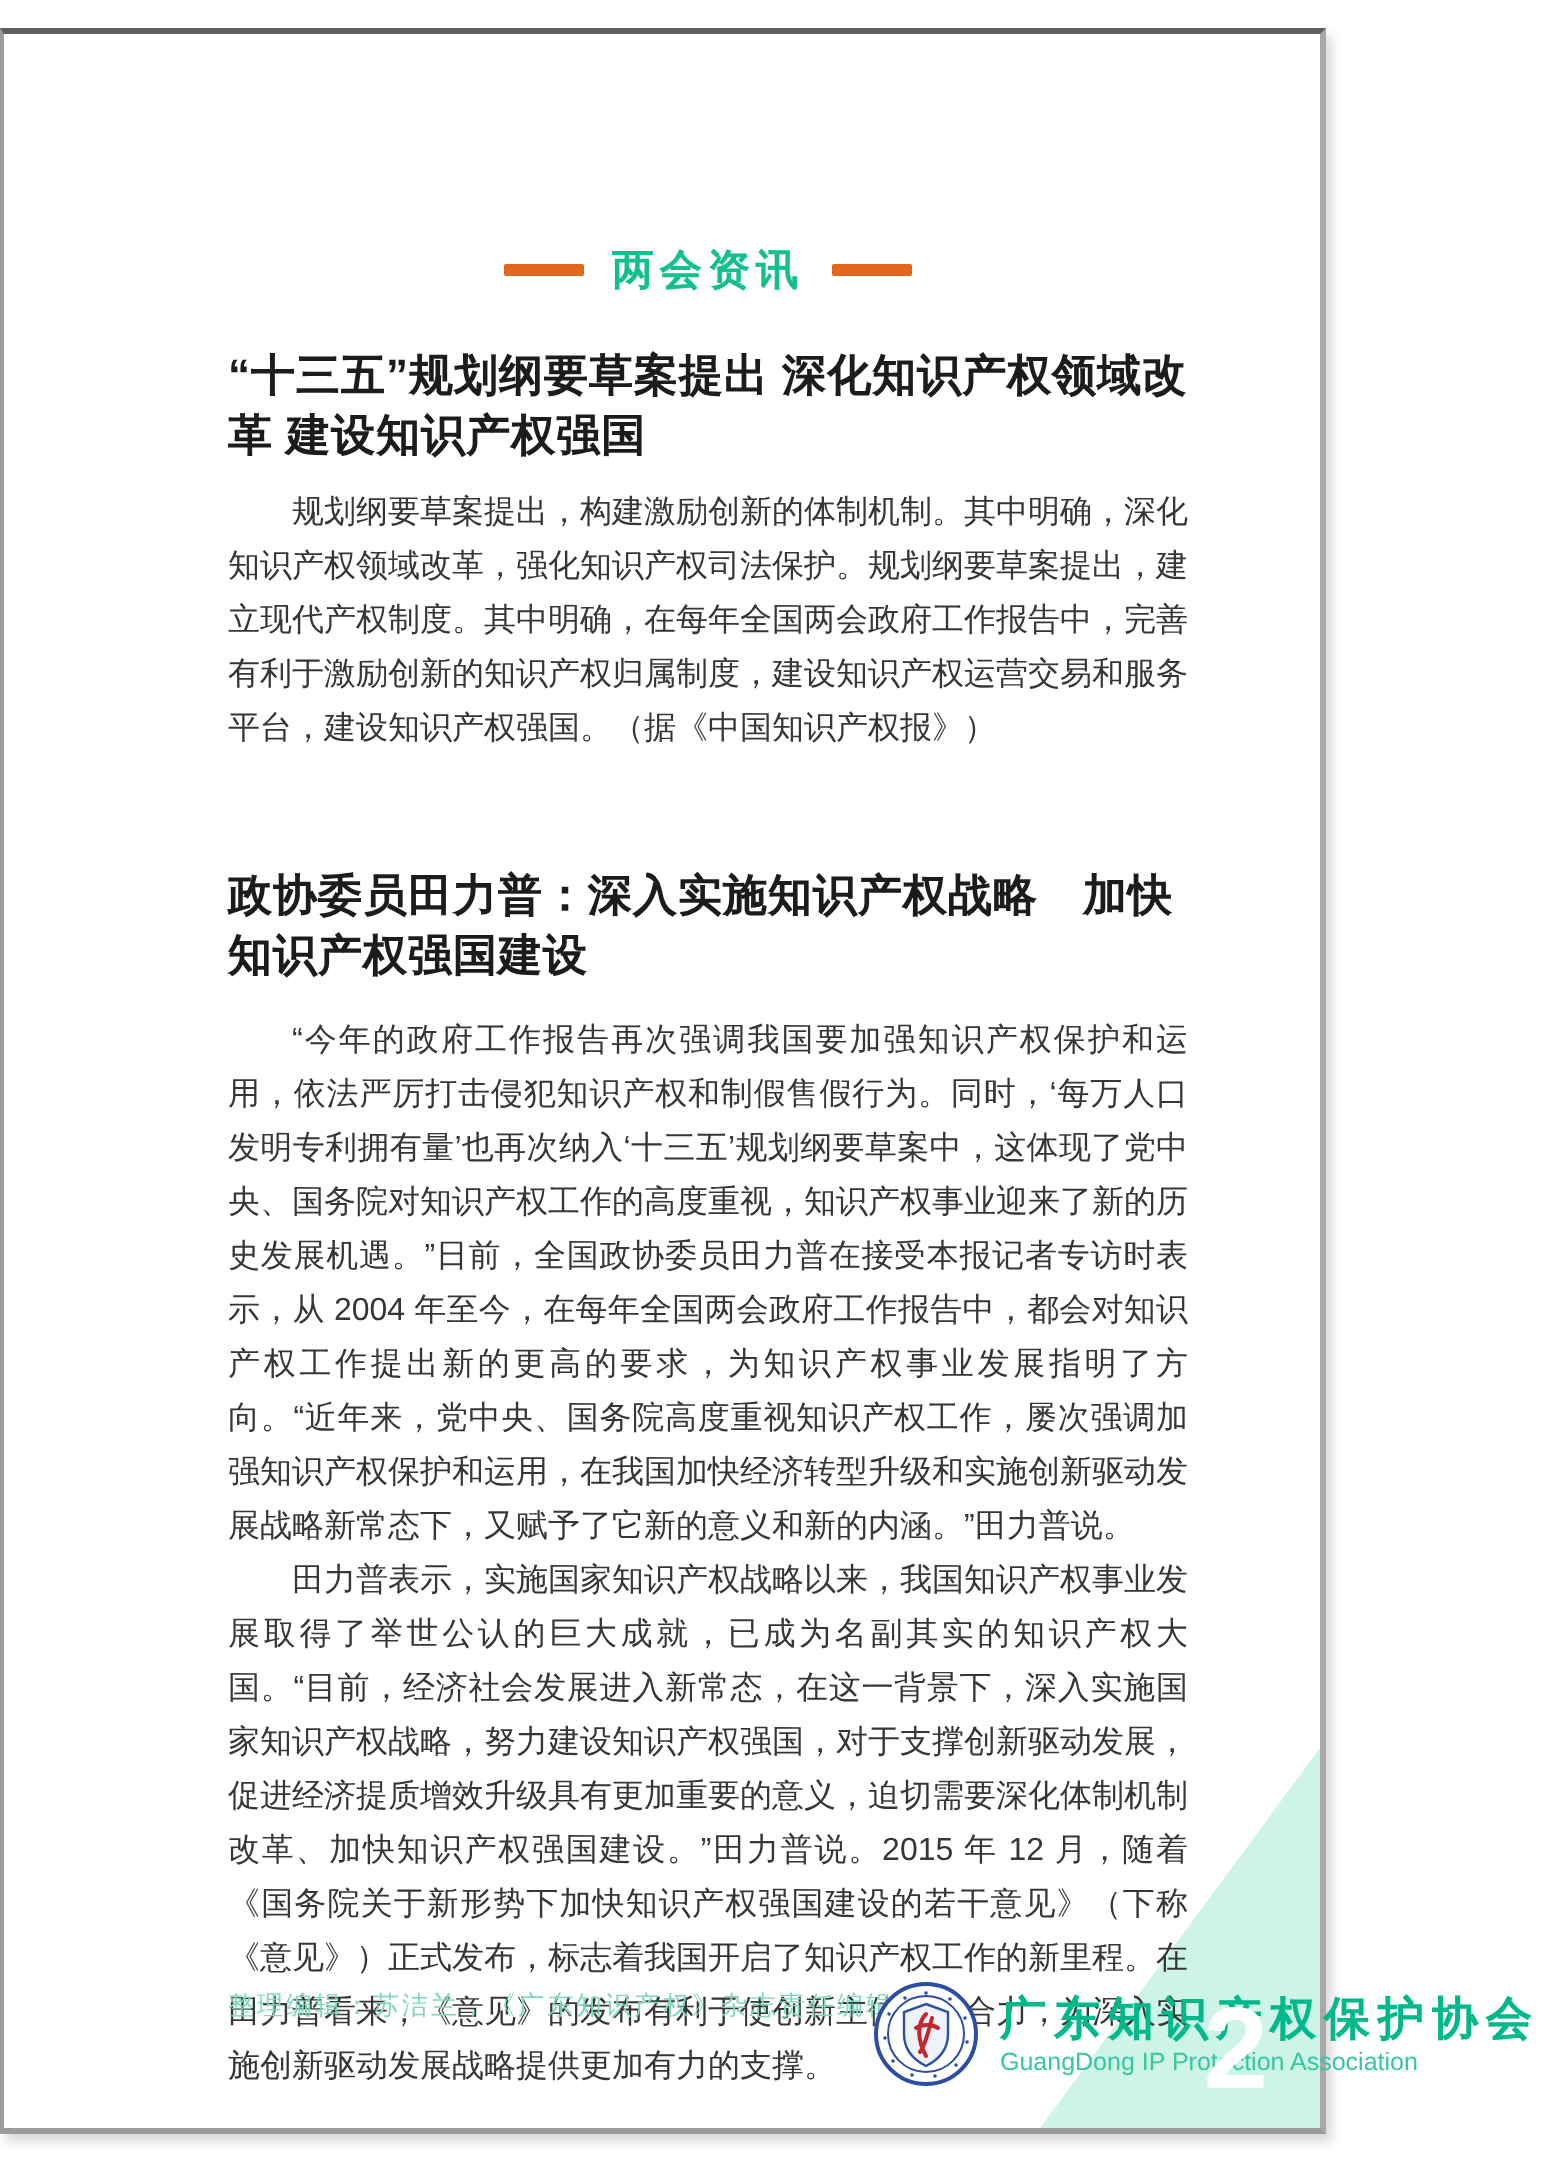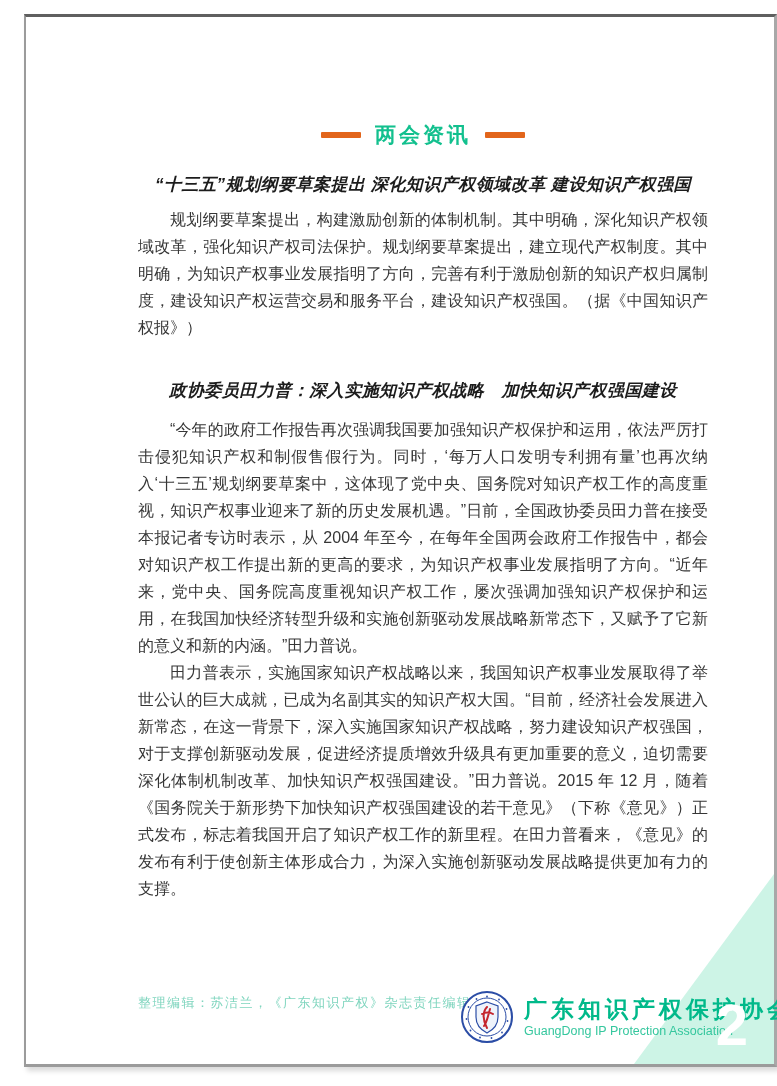--- a/index.html
+++ b/index.html
@@ -6,23 +6,23 @@
     margin: 0;
     padding: 0;
     width: 777px;
     height: 1086px;
     background: #ffffff;
     font-family: "Liberation Sans", "DejaVu Sans", sans-serif;
     overflow: hidden;
   }
   .page {
     position: absolute;
-    left: 24px;
+    left: 0;
     top: 14px;
-    width: 753px;
+    width: 663px;
     height: 1053px;
     box-sizing: border-box;
     background: #ffffff;
     border-left: 2px solid #9b9b9b;
     border-right: 3px solid #a8a8a8;
     border-bottom: 3px solid #9b9b9b;
     border-top: 3px solid #5f5f5f;
     box-shadow: 3px 4px 5px rgba(0,0,0,0.15);
   }
   .content {
@@ -44,30 +44,29 @@
     background: #e2651b;
     border-radius: 1px;
   }
   .masthead-title {
     font-size: 21px;
     font-weight: 700;
     color: #12c08e;
     letter-spacing: 3px;
   }
   .article-title {
-    font-size: 17px;
+    font-size: 22px;
     font-weight: 700;
     color: #1c1c1c;
-    text-align: center;
+    text-align: left;
     margin: 24px 0 10px 0;
     letter-spacing: 0.5px;
-    font-style: italic;
   }
   .article-title.second {
-    margin-top: 38px;
+    margin-top: 55px;
     margin-bottom: 14px;
   }
   .body-par {
     font-size: 16px;
     line-height: 27px;
     color: #363636;
     text-align: justify;
     text-indent: 2em;
     margin: 0;
   }
@@ -135,21 +134,21 @@
   <div class="content">
 
     <div class="masthead">
       <span class="dash"></span>
       <span class="masthead-title">两会资讯</span>
       <span class="dash"></span>
     </div>
 
     <div>
       <h2 class="article-title">“十三五”规划纲要草案提出 深化知识产权领域改革 建设知识产权强国</h2>
-      <p class="body-par">规划纲要草案提出，构建激励创新的体制机制。其中明确，深化知识产权领域改革，强化知识产权司法保护。规划纲要草案提出，建立现代产权制度。其中明确，为知识产权事业发展指明了方向，完善有利于激励创新的知识产权归属制度，建设知识产权运营交易和服务平台，建设知识产权强国。（据《中国知识产权报》）</p>
+      <p class="body-par">规划纲要草案提出，构建激励创新的体制机制。其中明确，深化知识产权领域改革，强化知识产权司法保护。规划纲要草案提出，建立现代产权制度。其中明确，在每年全国两会政府工作报告中，完善有利于激励创新的知识产权归属制度，建设知识产权运营交易和服务平台，建设知识产权强国。（据《中国知识产权报》）</p>
     </div>
 
     <div>
       <h2 class="article-title second">政协委员田力普：深入实施知识产权战略　加快知识产权强国建设</h2>
       <p class="body-par">“今年的政府工作报告再次强调我国要加强知识产权保护和运用，依法严厉打击侵犯知识产权和制假售假行为。同时，‘每万人口发明专利拥有量’也再次纳入‘十三五’规划纲要草案中，这体现了党中央、国务院对知识产权工作的高度重视，知识产权事业迎来了新的历史发展机遇。”日前，全国政协委员田力普在接受本报记者专访时表示，从 2004 年至今，在每年全国两会政府工作报告中，都会对知识产权工作提出新的更高的要求，为知识产权事业发展指明了方向。“近年来，党中央、国务院高度重视知识产权工作，屡次强调加强知识产权保护和运用，在我国加快经济转型升级和实施创新驱动发展战略新常态下，又赋予了它新的意义和新的内涵。”田力普说。</p>
       <p class="body-par">田力普表示，实施国家知识产权战略以来，我国知识产权事业发展取得了举世公认的巨大成就，已成为名副其实的知识产权大国。“目前，经济社会发展进入新常态，在这一背景下，深入实施国家知识产权战略，努力建设知识产权强国，对于支撑创新驱动发展，促进经济提质增效升级具有更加重要的意义，迫切需要深化体制机制改革、加快知识产权强国建设。”田力普说。2015 年 12 月，随着《国务院关于新形势下加快知识产权强国建设的若干意见》（下称《意见》）正式发布，标志着我国开启了知识产权工作的新里程。在田力普看来，《意见》的发布有利于使创新主体形成合力，为深入实施创新驱动发展战略提供更加有力的支撑。</p>
 
     </div>
 
   </div>

